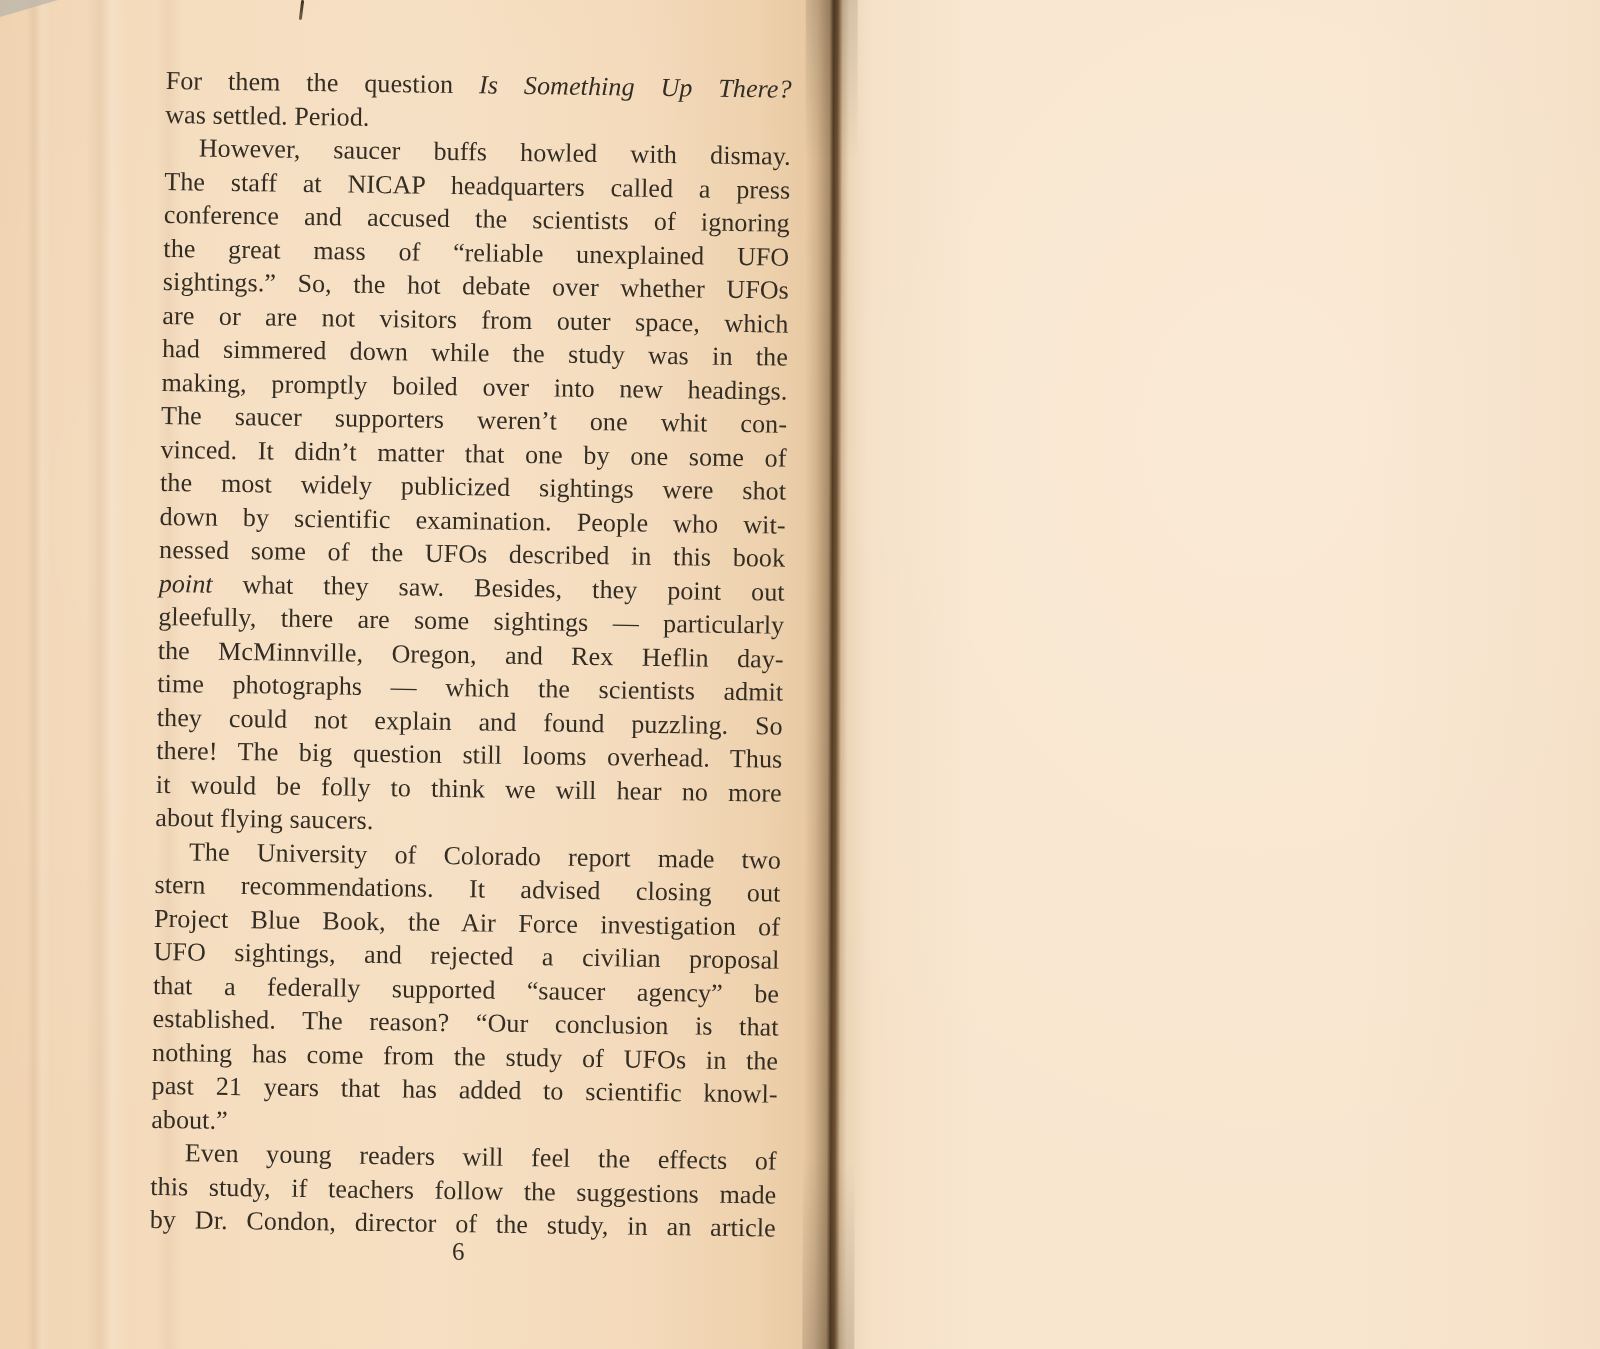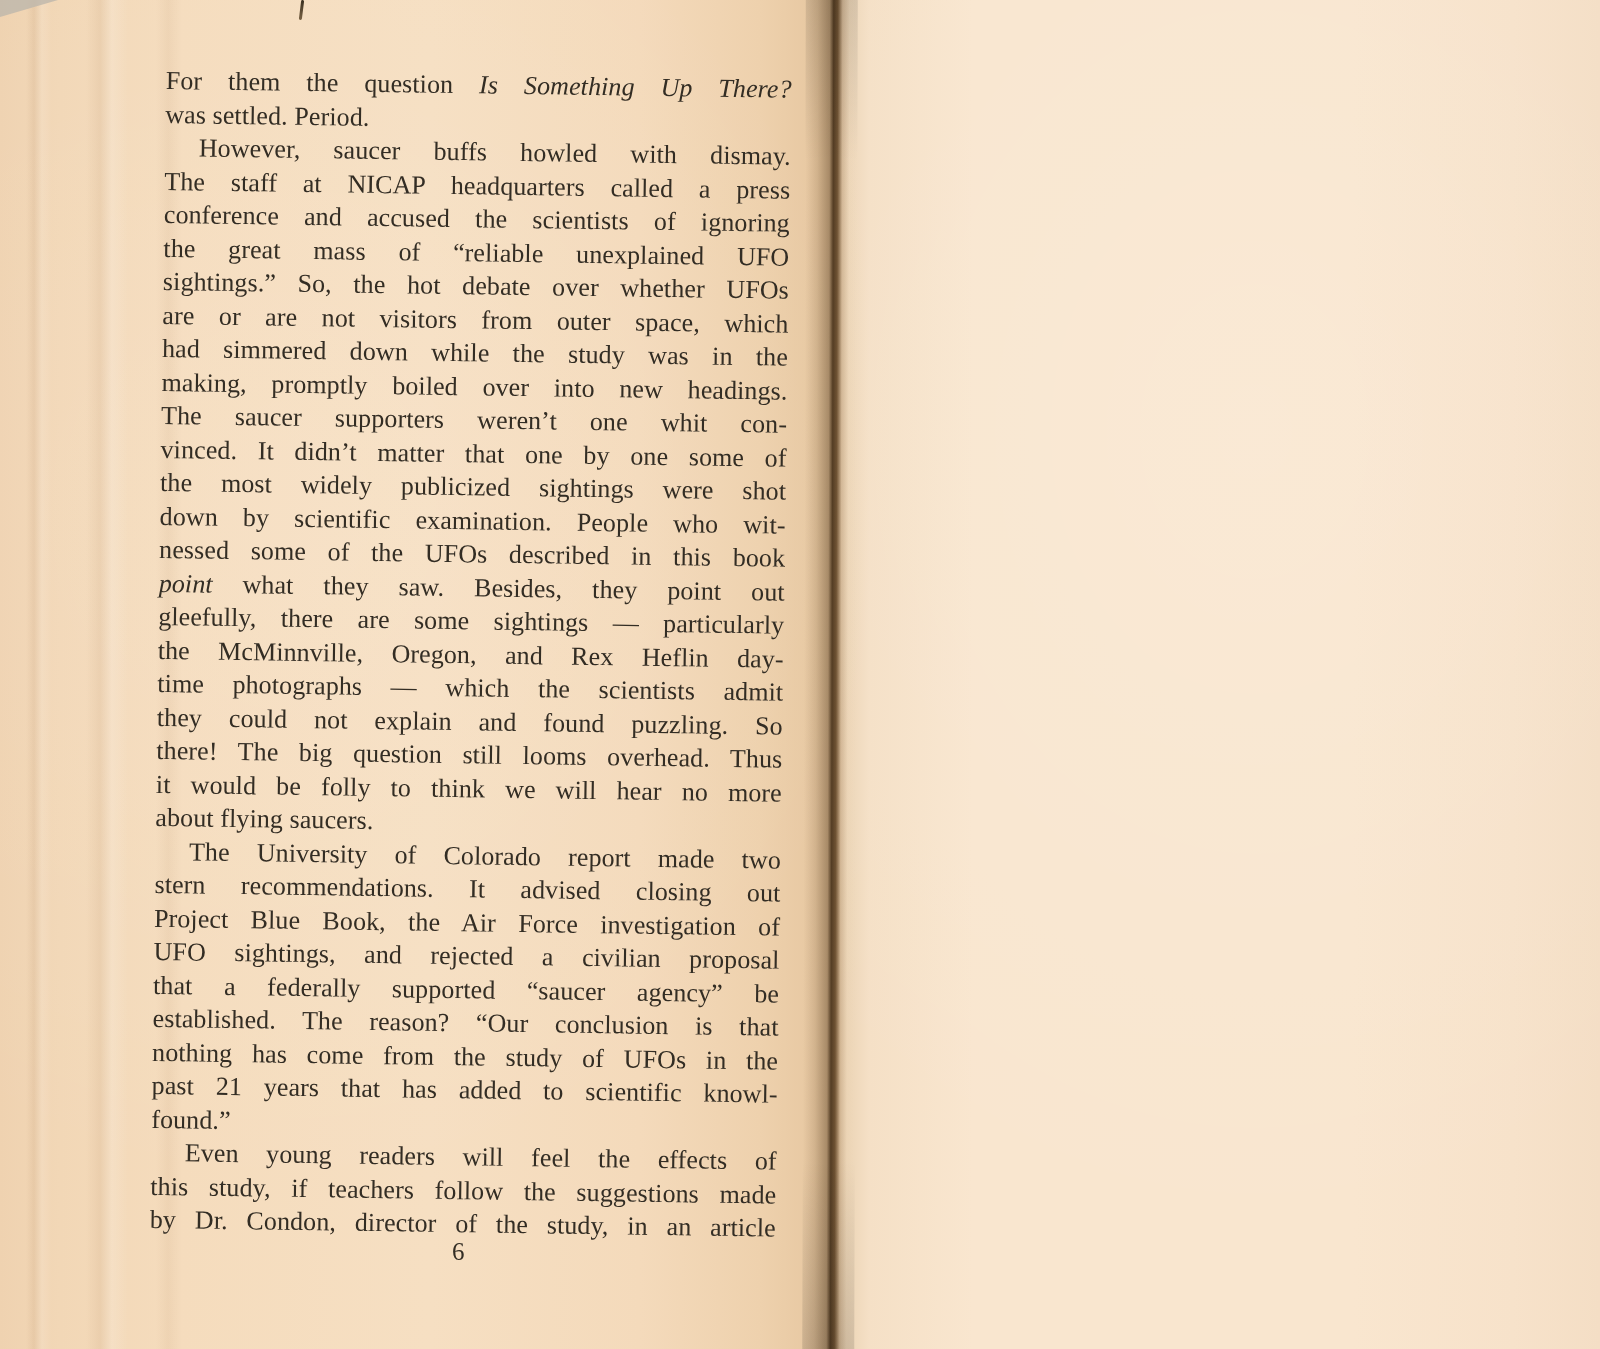--- a/index.html
+++ b/index.html
@@ -93,21 +93,21 @@
         <div class="line"><span>it would be folly to think we will hear no more</span></div>
         <div class="line end"><span>about flying saucers.</span></div>
         <div class="line indent"><span>The University of Colorado report made two</span></div>
         <div class="line"><span>stern recommendations. It advised closing out</span></div>
         <div class="line"><span>Project Blue Book, the Air Force investigation of</span></div>
         <div class="line"><span>UFO sightings, and rejected a civilian proposal</span></div>
         <div class="line"><span>that a federally supported “saucer agency” be</span></div>
         <div class="line"><span>established. The reason? “Our conclusion is that</span></div>
         <div class="line"><span>nothing has come from the study of UFOs in the</span></div>
         <div class="line"><span>past 21 years that has added to scientific knowl-</span></div>
-        <div class="line end"><span>found.”</span></div>
+        <div class="line end"><span>about.”</span></div>
         <div class="line indent"><span>Even young readers will feel the effects of</span></div>
         <div class="line"><span>this study, if teachers follow the suggestions made</span></div>
         <div class="line"><span>by Dr. Condon, director of the study, in an article</span></div>
       </div>
     <div class="pagenum num-left">6</div>
   </div>
 
   <div class="page page-right">
     
     

